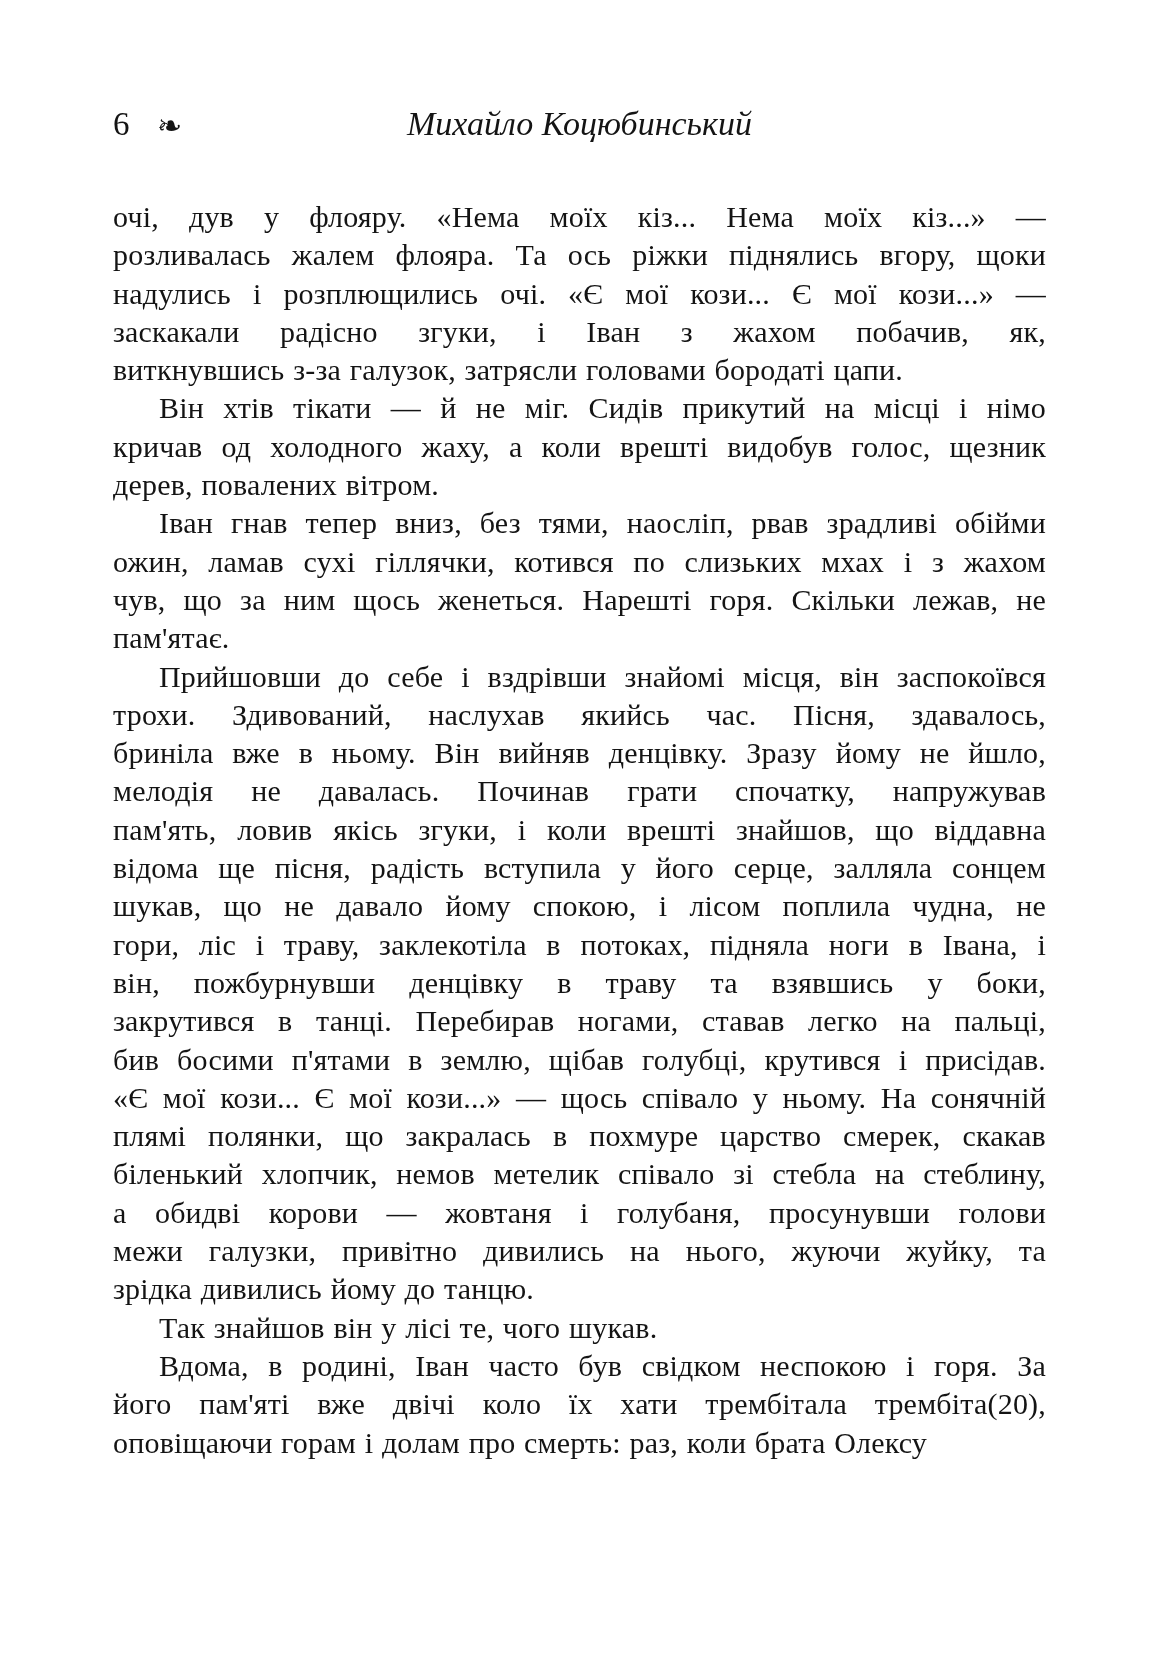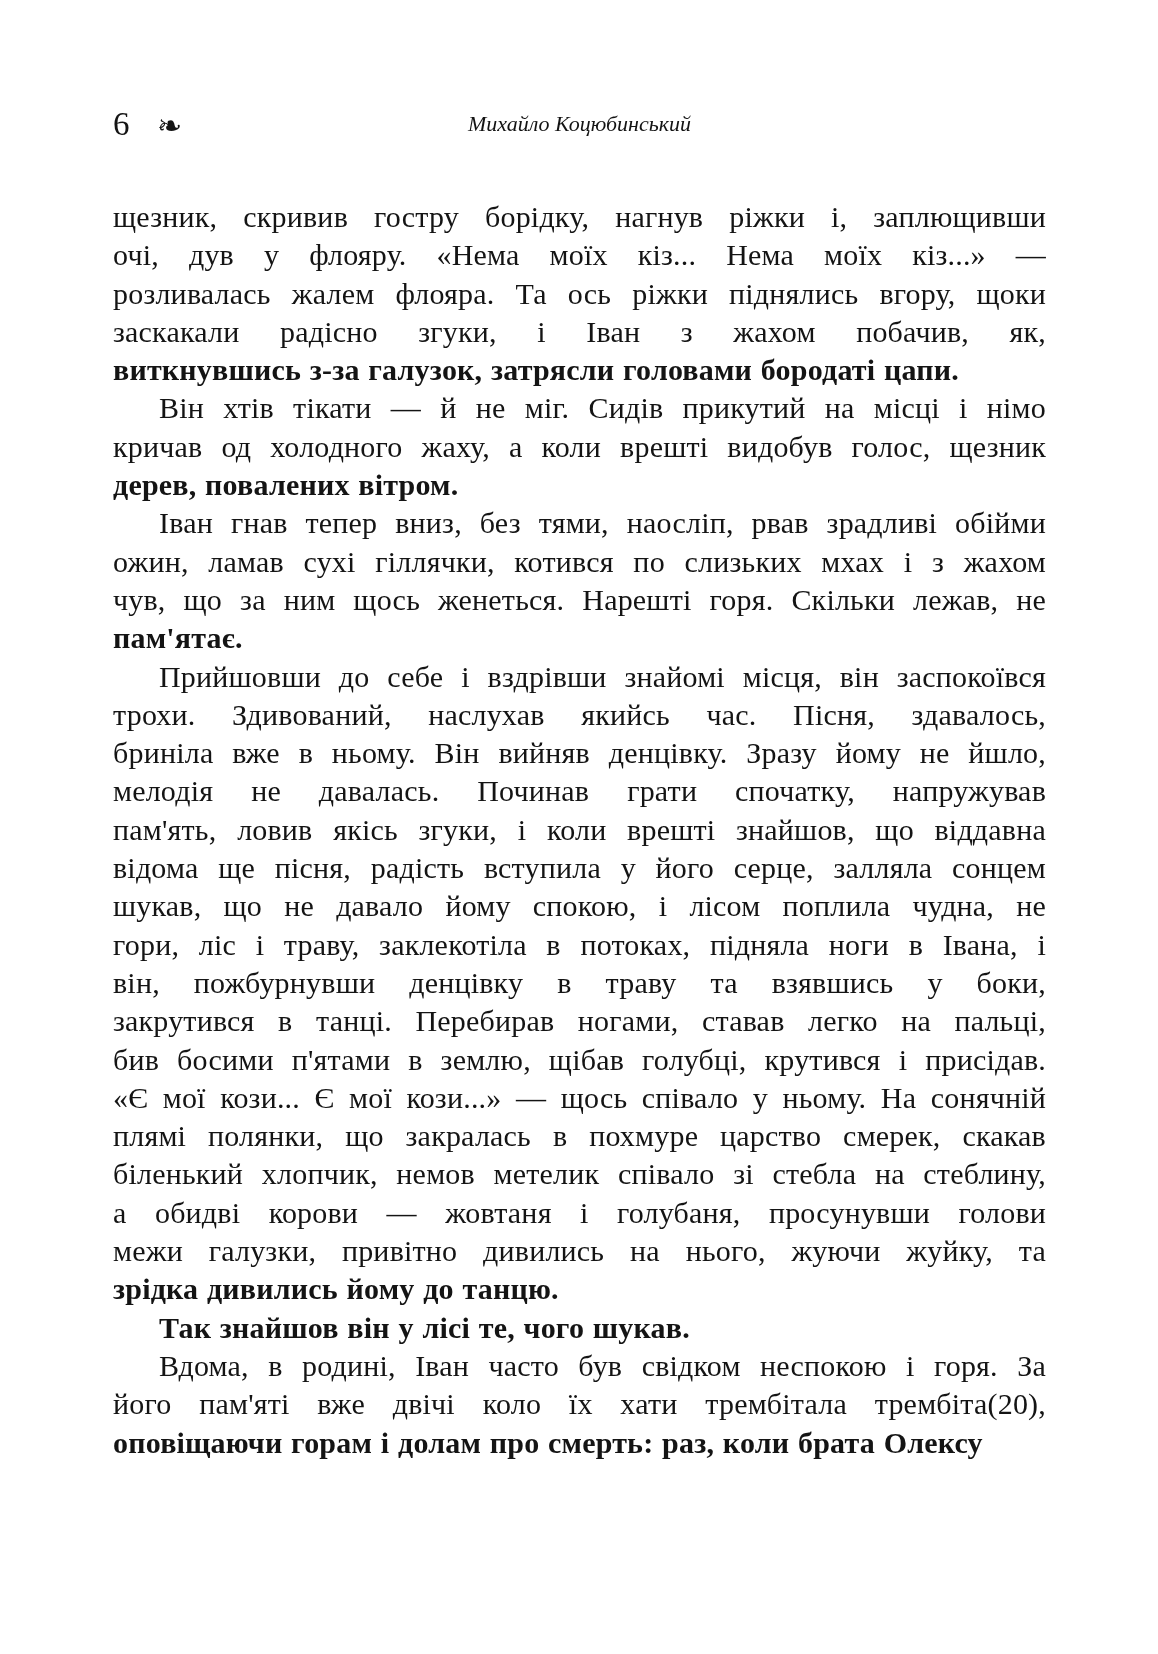--- a/index.html
+++ b/index.html
@@ -33,21 +33,21 @@
   .fleuron {
     position: absolute;
     left: 44px;
     top: 4px;
     font-size: 30px;
     line-height: 36px;
   }
   .running-title {
     text-align: center;
     font-style: italic;
-    font-size: 22px;
+    font-size: 34px;
     line-height: 40px;
   }
   .page-body {
     position: absolute;
     top: 198px;
     left: 113px;
     width: 933px;
   }
   .paragraph {
     margin: 0;
@@ -56,42 +56,41 @@
   .line {
     font-size: 30px;
     line-height: 38.3px;
     text-align: justify;
     text-align-last: justify;
     letter-spacing: 0.2px;
     word-spacing: 1px;
   }
   .line.last {
     text-align-last: left;
-    font-weight: bold;
   }
   .line.indent {
     text-indent: 46px;
   }
 </style>
 </head>
 <body>
 
 <div class="page">
 
   <div class="running-header">
     <span class="page-number">6</span>
     <span class="fleuron">❧</span>
     <div class="running-title">Михайло Коцюбинський</div>
   </div>
 
   <div class="page-body">
       <div class="paragraph">
-        <div class="line">щезник, скривив гостру борідку, нагнув ріжки і, заплющивши</div>
         <div class="line">очі, дув у флояру. «Нема моїх кіз... Нема моїх кіз...» —</div>
         <div class="line">розливалась жалем флояра. Та ось ріжки піднялись вгору, щоки</div>
+        <div class="line">надулись і розплющились очі. «Є мої кози... Є мої кози...» —</div>
         <div class="line">заскакали радісно згуки, і Іван з жахом побачив, як,</div>
         <div class="line last">виткнувшись з-за галузок, затрясли головами бородаті цапи.</div>
       </div>
       <div class="paragraph">
         <div class="line indent">Він хтів тікати — й не міг. Сидів прикутий на місці і німо</div>
         <div class="line">кричав од холодного жаху, а коли врешті видобув голос, щезник</div>
         <div class="line last">дерев, повалених вітром.</div>
       </div>
       <div class="paragraph">
         <div class="line indent">Іван гнав тепер вниз, без тями, наосліп, рвав зрадливі обійми</div>

